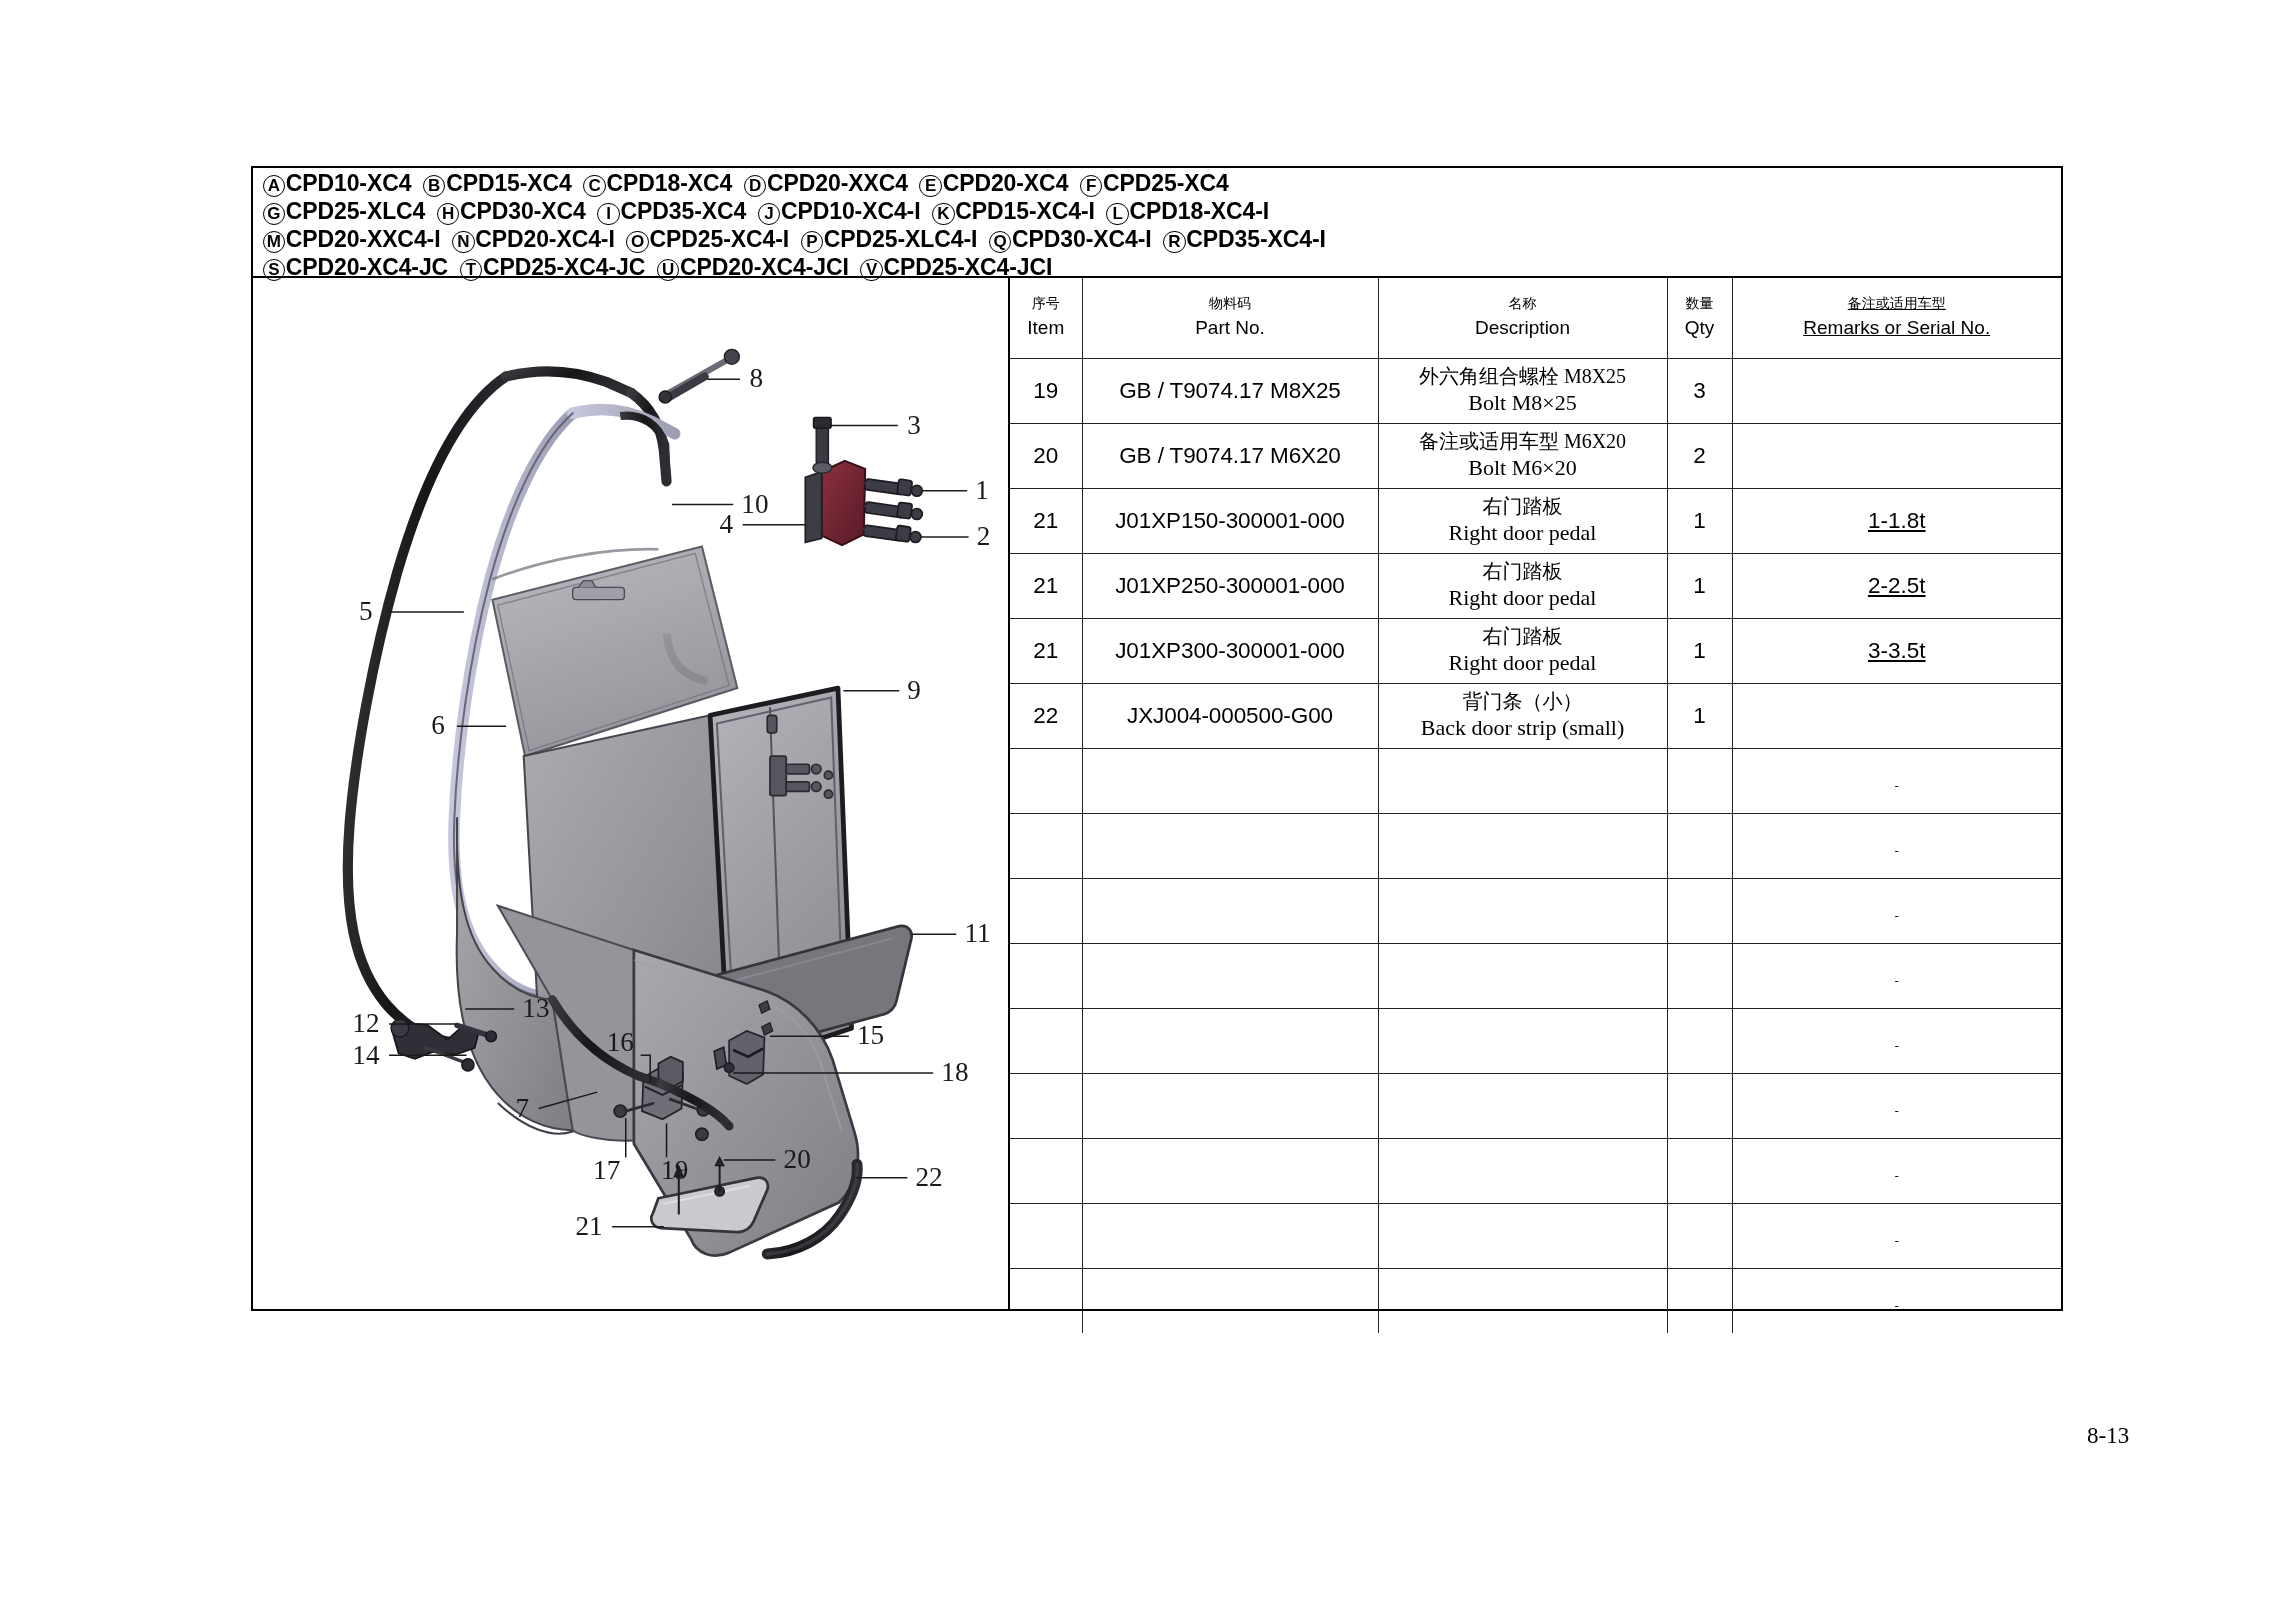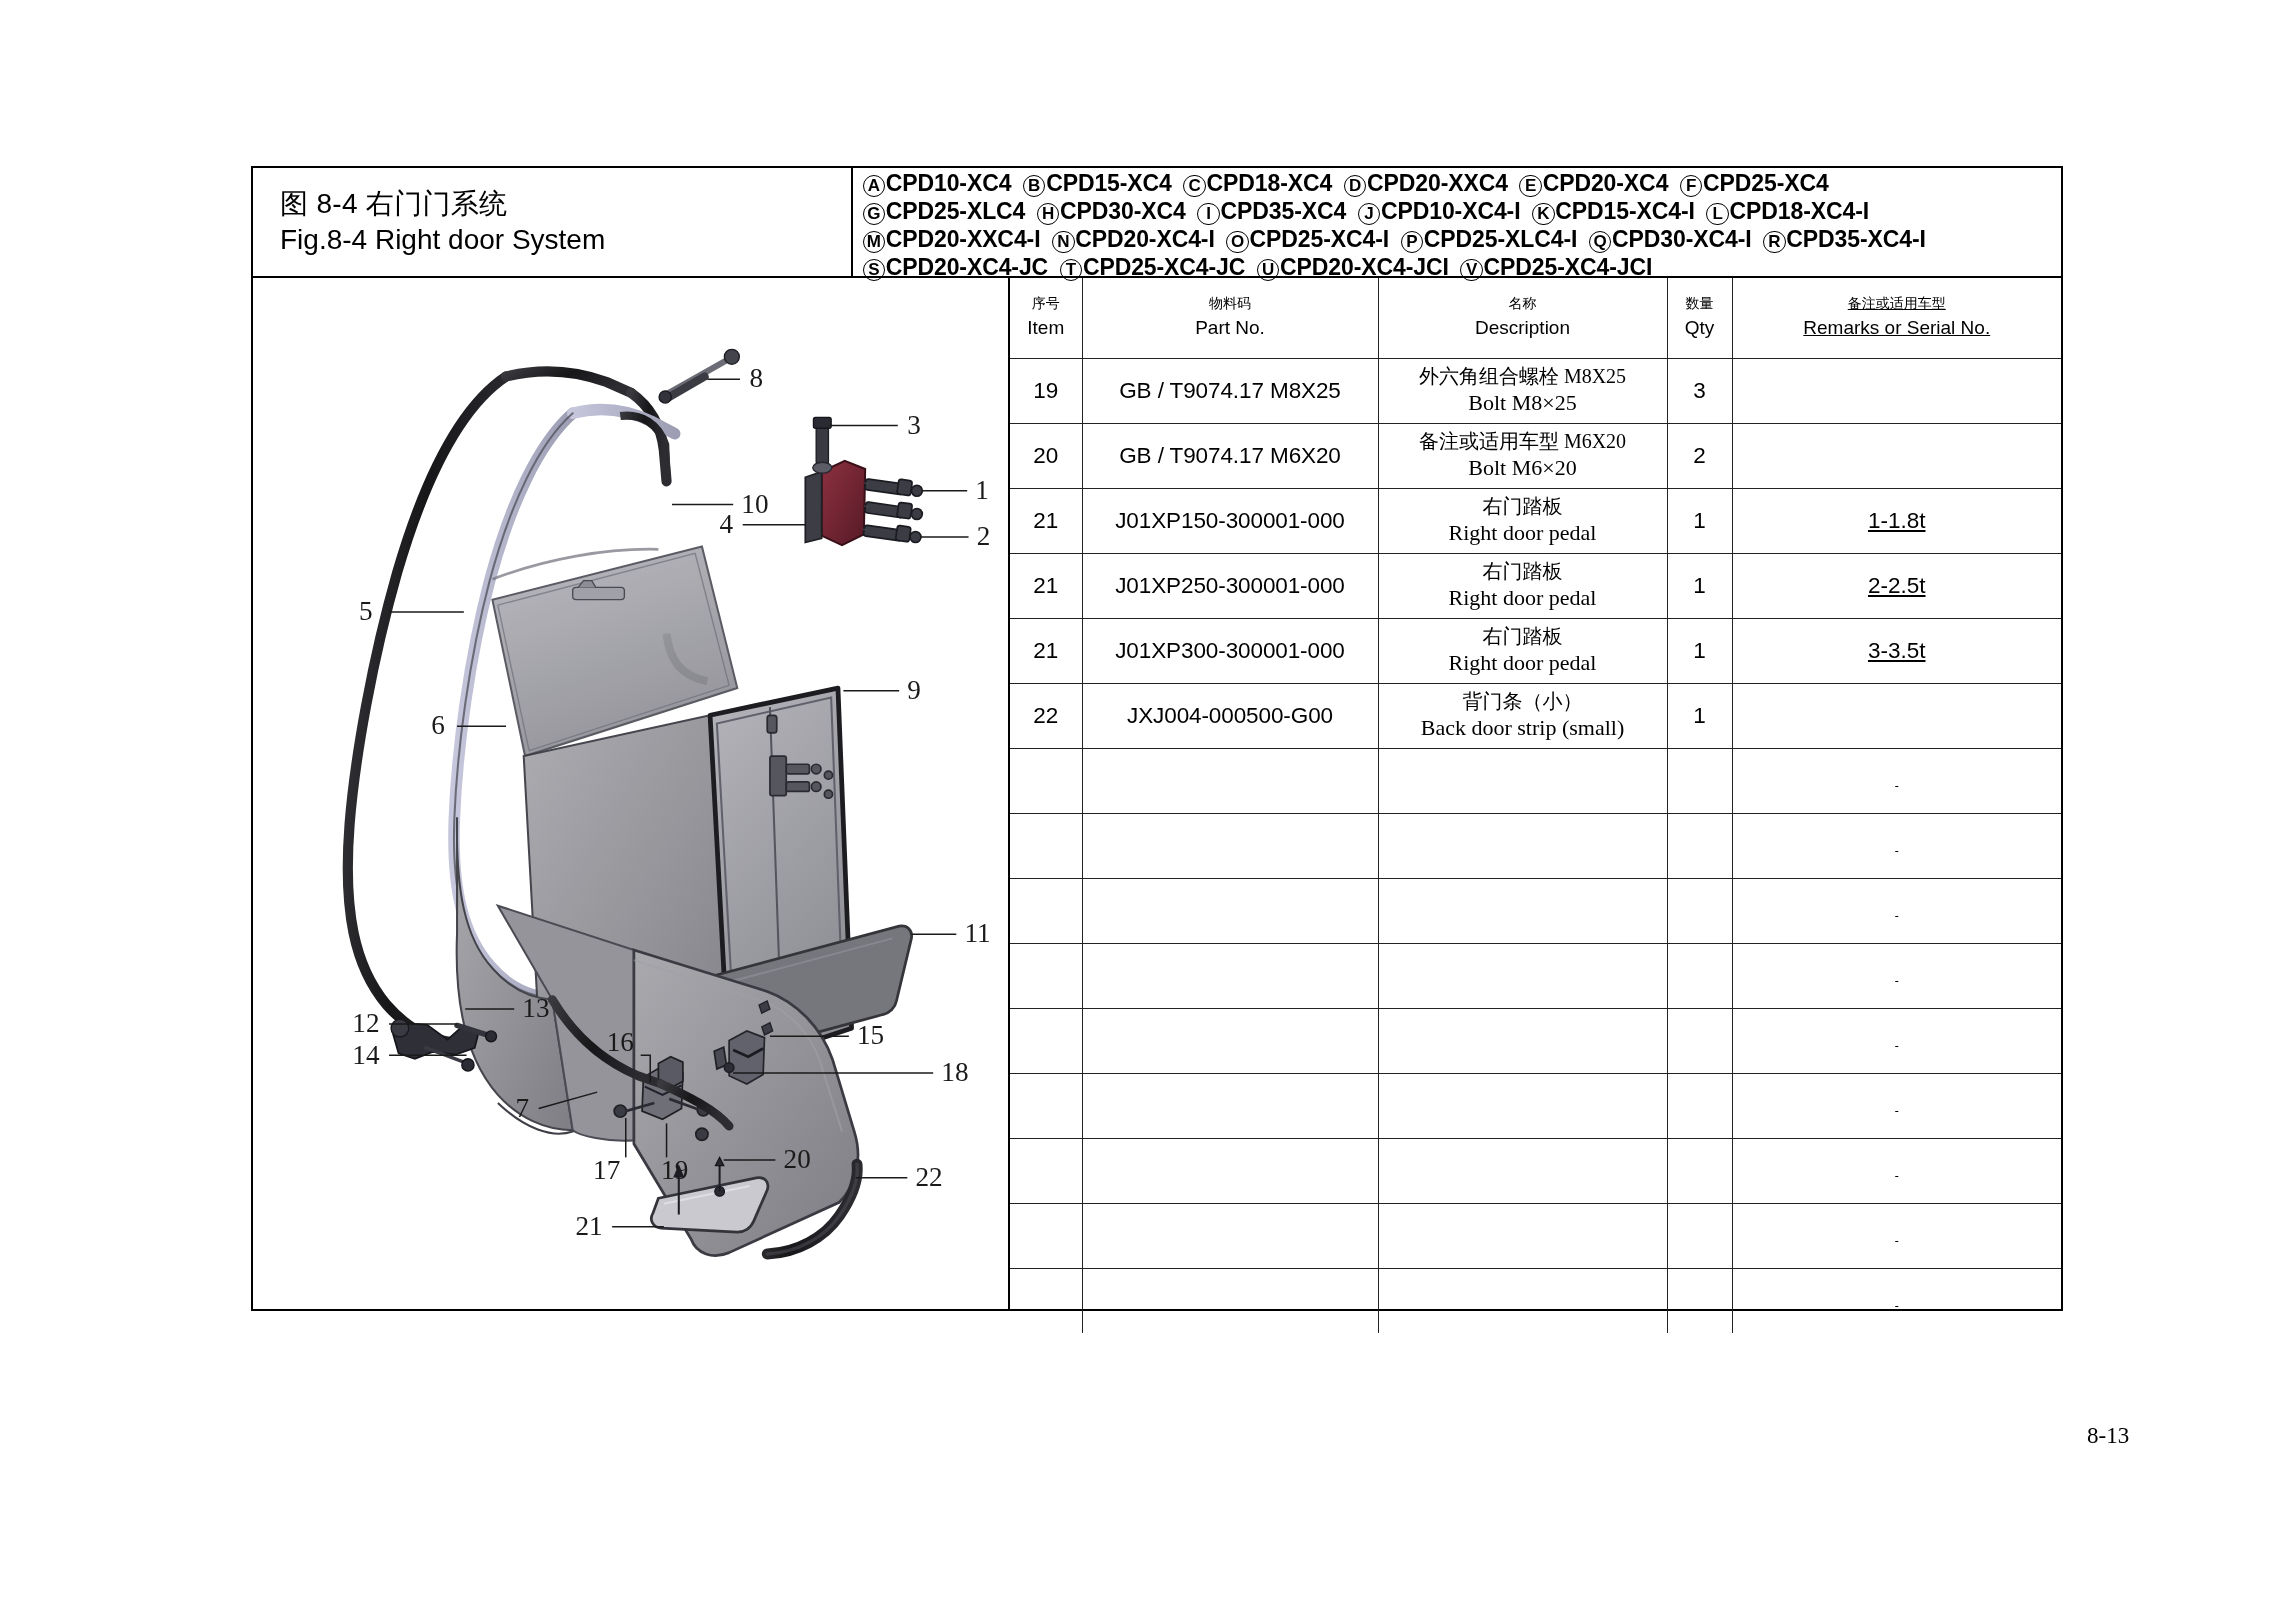--- a/index.html
+++ b/index.html
@@ -143,24 +143,20 @@
   }
   .lead { stroke: #1a1a1a; stroke-width: 2.2; fill: none; }
 </style>
 </head>
 <body>
 
 <div id="sheet">
 
   <div id="header">
 
-    <div id="title-block">
-      <div id="title-cn">图 8-4  右门门系统</div>
-      <div id="title-en">Fig.8-4 Right door System</div>
-    </div>
 
     <div id="models">
         <div class="model-row"><span class="mitem"><span class="mcode">A</span><span>CPD10-XC4</span></span><span class="mitem"><span class="mcode">B</span><span>CPD15-XC4</span></span><span class="mitem"><span class="mcode">C</span><span>CPD18-XC4</span></span><span class="mitem"><span class="mcode">D</span><span>CPD20-XXC4</span></span><span class="mitem"><span class="mcode">E</span><span>CPD20-XC4</span></span><span class="mitem"><span class="mcode">F</span><span>CPD25-XC4</span></span></div>
         <div class="model-row"><span class="mitem"><span class="mcode">G</span><span>CPD25-XLC4</span></span><span class="mitem"><span class="mcode">H</span><span>CPD30-XC4</span></span><span class="mitem"><span class="mcode">I</span><span>CPD35-XC4</span></span><span class="mitem"><span class="mcode">J</span><span>CPD10-XC4-I</span></span><span class="mitem"><span class="mcode">K</span><span>CPD15-XC4-I</span></span><span class="mitem"><span class="mcode">L</span><span>CPD18-XC4-I</span></span></div>
         <div class="model-row"><span class="mitem"><span class="mcode">M</span><span>CPD20-XXC4-I</span></span><span class="mitem"><span class="mcode">N</span><span>CPD20-XC4-I</span></span><span class="mitem"><span class="mcode">O</span><span>CPD25-XC4-I</span></span><span class="mitem"><span class="mcode">P</span><span>CPD25-XLC4-I</span></span><span class="mitem"><span class="mcode">Q</span><span>CPD30-XC4-I</span></span><span class="mitem"><span class="mcode">R</span><span>CPD35-XC4-I</span></span></div>
         <div class="model-row"><span class="mitem"><span class="mcode">S</span><span>CPD20-XC4-JC</span></span><span class="mitem"><span class="mcode">T</span><span>CPD25-XC4-JC</span></span><span class="mitem"><span class="mcode">U</span><span>CPD20-XC4-JCI</span></span><span class="mitem"><span class="mcode">V</span><span>CPD25-XC4-JCI</span></span></div>
       </div>
   </div>
 
   <div id="body">

